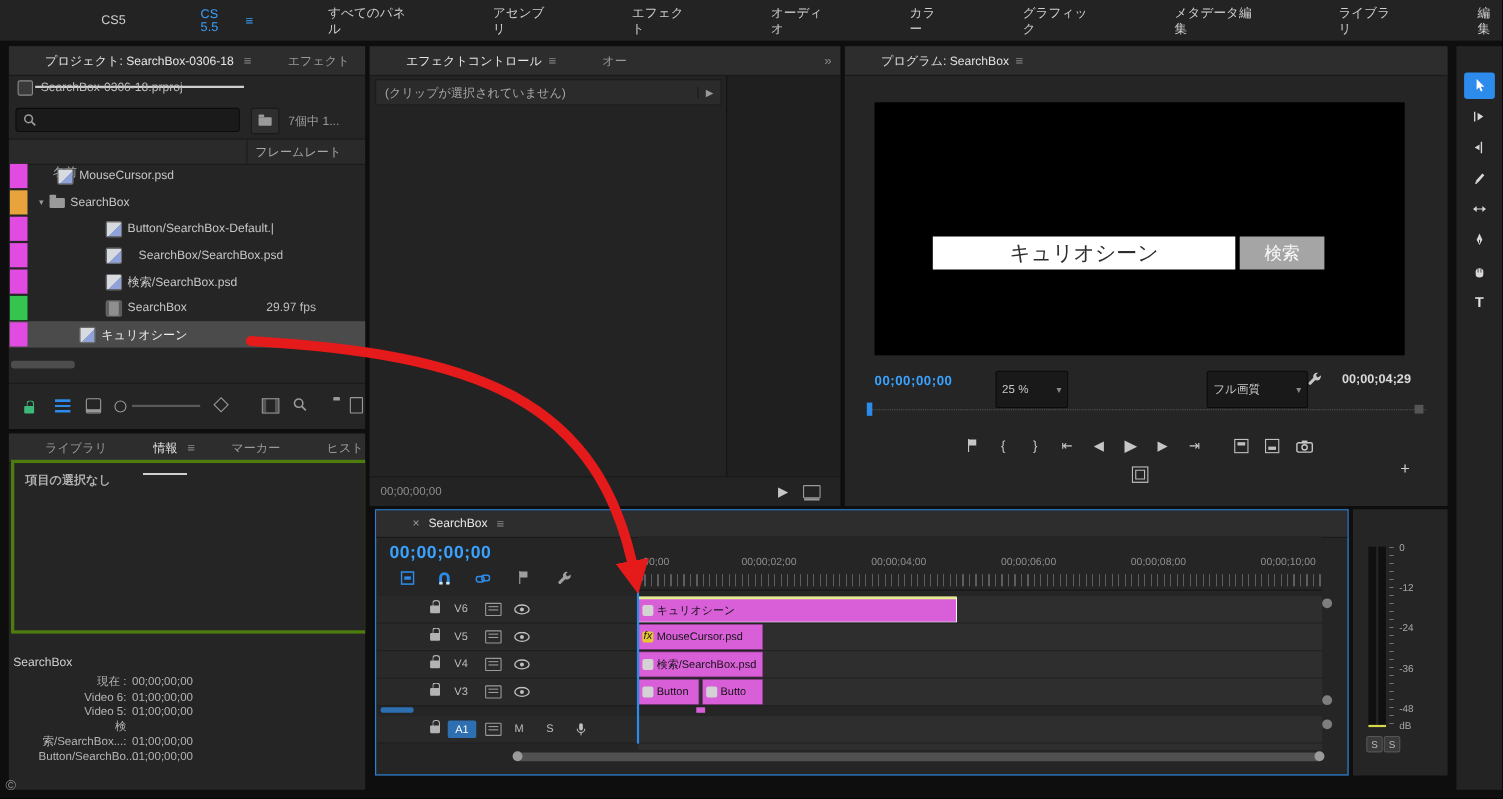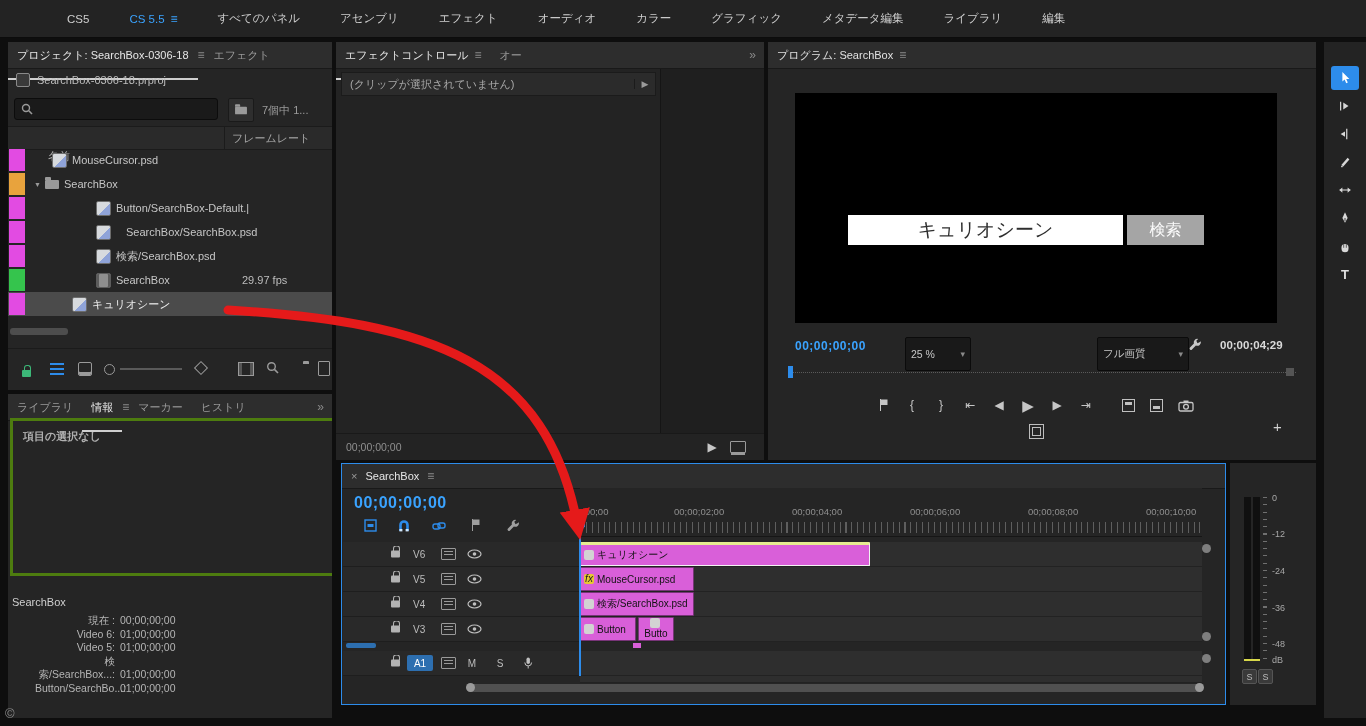--- a/index.html
+++ b/index.html
@@ -1,26 +1,26 @@
 <!DOCTYPE html>
 <html><head>
 <meta charset="utf-8">
 <style>
   html,body{margin:0;padding:0;background:#000;}
   #stage{position:relative;width:1366px;height:726px;background:#0e0e0e;overflow:hidden;
          font-family:"Liberation Sans","DejaVu Sans",sans-serif;font-size:11px;color:#c2c2c2;}
   .abs{position:absolute;}
   .panel{position:absolute;background:#252525;overflow:hidden;}
   .tabs{position:absolute;left:0;top:0;right:0;height:26px;background:#2d2d2d;display:flex;align-items:center;color:#9b9b9b;white-space:nowrap;border-bottom:1px solid #191919;}
-  .tab{padding:12px 9px;height:100%;display:flex;align-items:center;gap:6px;}
+  .tab{padding:12px 9px;height:100%;display:flex;align-items:center;gap:6px;margin-left:24px;}
   .tab.active{color:#e6e6e6;box-shadow:inset 0 -2px 0 #cfcfcf;}
   .pm{color:#8a8a8a;font-size:12px;line-height:1;}
   .ovf{margin-left:auto;padding-right:8px;color:#8a8a8a;font-size:12px;}
   
-  #menubar{position:absolute;left:0;top:0;width:1366px;height:38px;background:#232323;display:flex;align-items:center;gap:40px;padding-left:67px;border-bottom:1px solid #0c0c0c;box-sizing:border-box;}
+  #menubar{position:absolute;left:0;top:0;width:1366px;height:38px;background:#232323;display:flex;align-items:center;gap:68px;padding-left:92px;border-bottom:1px solid #0c0c0c;box-sizing:border-box;}
   .mi{color:#cfcfcf;font-size:11.5px;cursor:default;display:flex;gap:6px;align-items:center;}
   .mi.blue{color:#3aa3ff;}
   
   .lock{position:relative;width:9px;height:7px;background:#b3b3b3;border-radius:1px;display:inline-block;}
   .lock::before{content:"";position:absolute;left:1.5px;top:-5px;width:5px;height:5px;border:1.5px solid #b3b3b3;border-bottom:none;border-radius:3px 3px 0 0;}
   .lock.green{background:#3cb878;}
   .lock.green::before{border-color:#3cb878;}
   .sync{width:13px;height:10px;border:1px solid #9a9a9a;display:inline-block;position:relative;border-radius:1px;}
   .sync::before{content:"";position:absolute;left:2px;right:2px;top:2px;height:1px;background:#9a9a9a;box-shadow:0 3px 0 #9a9a9a;}
   .dd{position:absolute;background:#191919;border:1px solid #0b0b0b;border-radius:2px;color:#c8c8c8;font-size:10.5px;display:flex;align-items:center;justify-content:space-between;padding:16px 5px;box-sizing:border-box;}
@@ -393,21 +393,21 @@
       <span class="cname">MouseCursor.psd</span>
     </div>
     <div class="clip" style="left: 238px; top: 128px; width: 114px; background: rgb(217, 95, 217);">
       <span class="chip"></span>
       <span class="cname">検索/SearchBox.psd</span>
     </div>
     <div class="clip" style="left: 238px; top: 153px; width: 56px; background: rgb(217, 95, 217);">
       <span class="chip"></span>
       <span class="cname">Button</span>
     </div>
-    <div class="clip" style="left: 296px; top: 153px; width: 36px; background: rgb(217, 95, 217); flex-direction: column;">
+    <div class="clip" style="left: 296px; top: 153px; width: 56px; background: rgb(217, 95, 217);">
       <span class="chip"></span>
       <span class="cname">Butto</span>
     </div>
     <div class="abs" style="left: 291px; top: 179px; width: 8px; height: 5px; background: rgb(217, 95, 217);"></div>
     <div class="abs" style="left: 4px; top: 179px; width: 30px; height: 5px; border-radius: 2px; background: rgb(45, 111, 176);"></div>
 
     <span class="circle" style="left:860px;top:80px;"></span>
     <span class="circle" style="left:860px;top:168px;"></span>
     <span class="circle" style="left:860px;top:190px;"></span>
     <div class="abs" style="left:125px;top:220px;width:736px;height:8px;background:#505050;border-radius:4px;">

